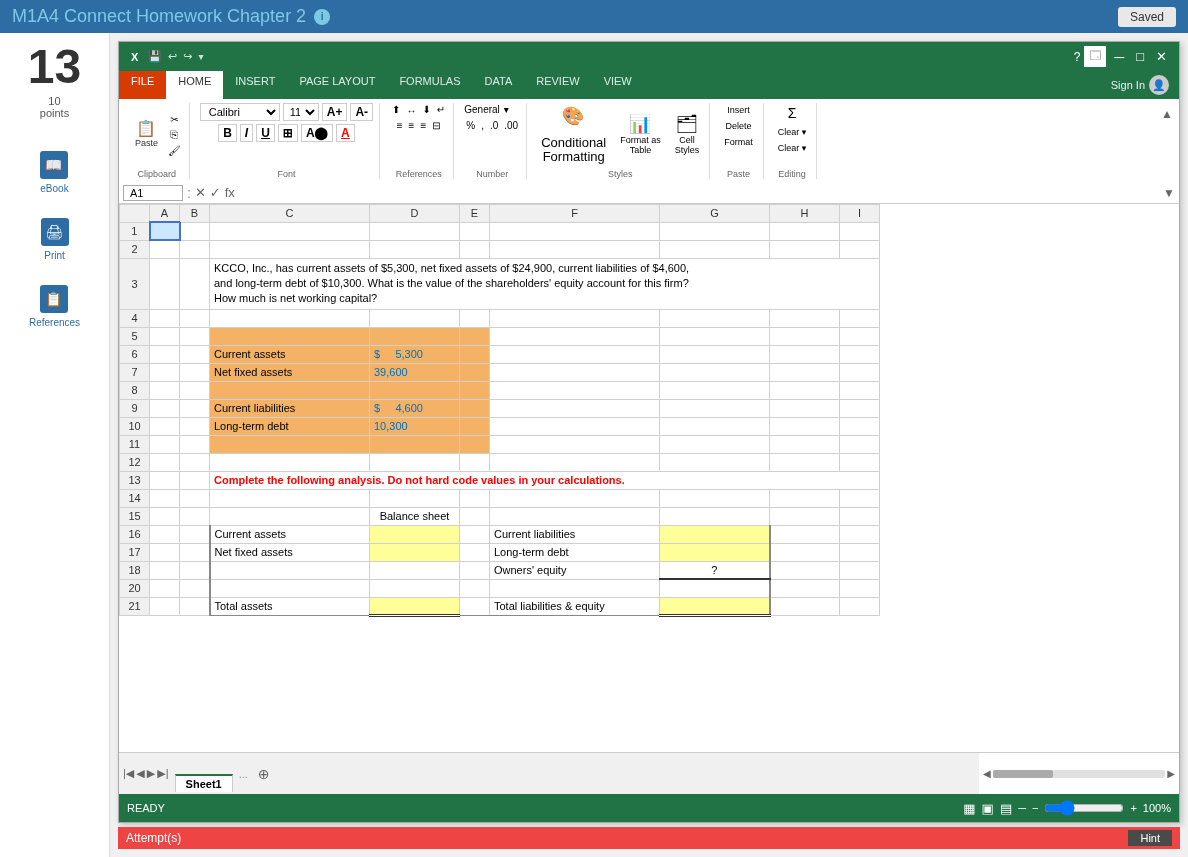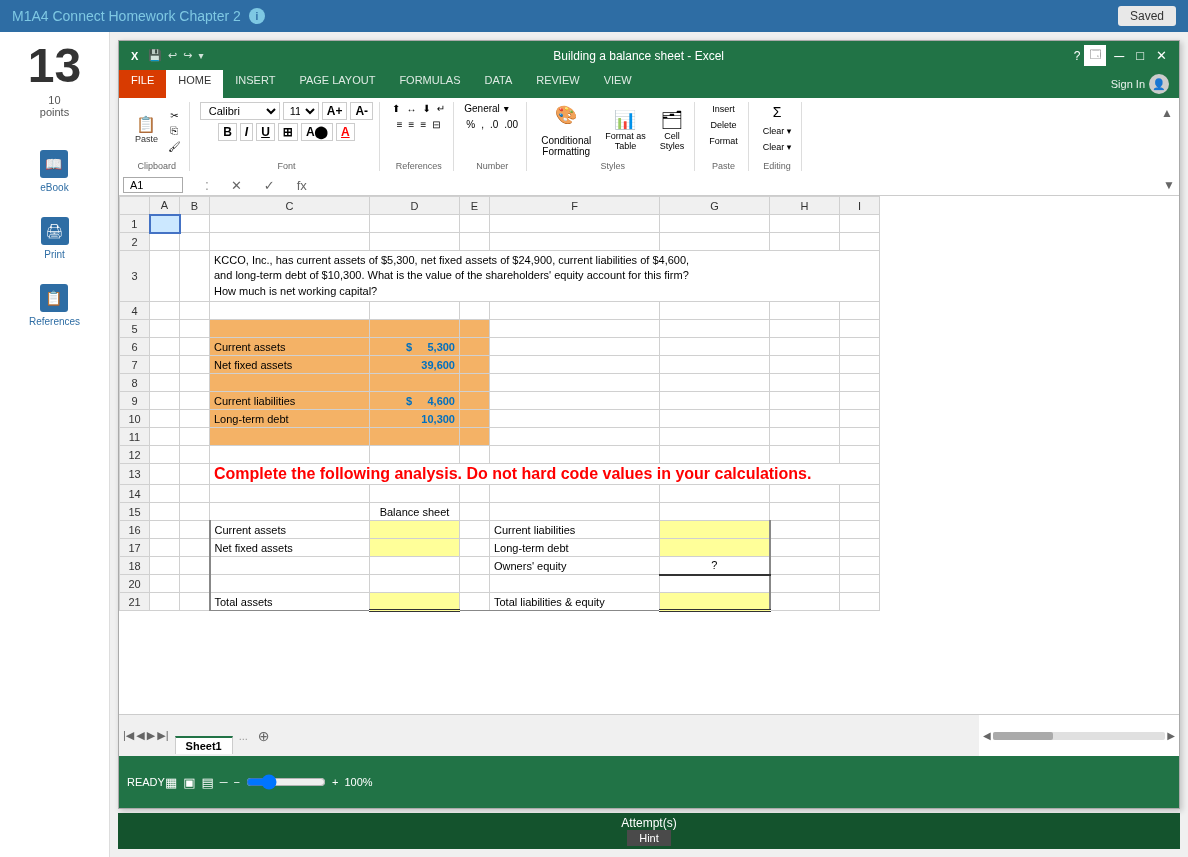--- a/index.html
+++ b/index.html
@@ -3,21 +3,21 @@
   <meta charset="utf-8">
   <style>
     * { box-sizing: border-box; margin: 0; padding: 0; }
     body { font-family: 'Segoe UI', Arial, sans-serif; font-size: 12px; background: #f0f0f0; width: 1188px; height: 857px; overflow: hidden; }
 
     
     .page-wrapper { display: flex; flex-direction: column; height: 857px; background: #fff; }
 
     
     .top-bar { background: #2e6da4; color: white; padding: 6px 12px; display: flex; align-items: center; gap: 8px; font-size: 13px; }
-    .top-bar .title-link { color: #7ec8e3; text-decoration: none; font-size: 14px; }
+    .top-bar .title-link { color: #7ec8e3; text-decoration: none; font-size: 18px; }
     .top-bar .info-icon { background: #7ec8e3; border-radius: 50%; width: 16px; height: 16px; display: inline-flex; align-items: center; justify-content: center; font-size: 10px; color: #2e6da4; font-weight: bold; }
     .saved-btn { margin-left: auto; background: #e8e8e8; color: #333; border: none; padding: 3px 12px; border-radius: 3px; font-size: 12px; }
 
     
     .main-content { display: flex; flex: 1; overflow: hidden; }
 
     
     .left-sidebar { width: 110px; background: #fff; border-right: 1px solid #ddd; display: flex; flex-direction: column; align-items: center; padding-top: 10px; }
     .question-number { font-size: 48px; font-weight: bold; color: #333; line-height: 1; }
     .points-info { font-size: 11px; color: #555; text-align: center; margin-top: 4px; margin-bottom: 20px; }
@@ -42,21 +42,21 @@
     .ribbon-btn { background: transparent; border: none; cursor: pointer; font-size: 10px; padding: 2px 4px; display: flex; flex-direction: column; align-items: center; gap: 1px; }
     .ribbon-btn-icon { font-size: 16px; line-height: 1; }
     .ribbon-btn-label { font-size: 9px; color: #333; }
 
     
     .font-name-select { font-size: 11px; border: 1px solid #ccc; padding: 1px 4px; width: 80px; background: white; }
     .font-size-select { font-size: 11px; border: 1px solid #ccc; padding: 1px 2px; width: 36px; background: white; }
     .font-btn { background: white; border: 1px solid #ccc; padding: 1px 4px; font-size: 12px; cursor: pointer; font-weight: bold; }
 
     
-    .formula-bar { display: flex; align-items: center; border-bottom: 1px solid #ccc; padding: 2px 4px; background: white; gap: 22px; }
+    .formula-bar { display: flex; align-items: center; border-bottom: 1px solid #ccc; padding: 2px 4px; background: white; gap: 4px; }
     .cell-ref-box { border: 1px solid #aaa; padding: 1px 6px; font-size: 11px; width: 60px; }
     .formula-input { flex: 1; border: none; outline: none; font-size: 11px; padding: 1px 4px; }
 
     
     .spreadsheet-container { flex: 1; overflow: hidden; display: flex; flex-direction: column; }
     .spreadsheet { flex: 1; overflow: auto; }
     table.sheet { border-collapse: collapse; font-size: 11px; }
     table.sheet th { background: #f0f0f0; border: 1px solid #d0d0d0; min-width: 30px; height: 18px; text-align: center; font-weight: normal; font-size: 11px; color: #333; position: sticky; top: 0; z-index: 2; }
     table.sheet th.row-header { min-width: 30px; width: 30px; position: sticky; left: 0; z-index: 3; }
     table.sheet td { border: 1px solid #d0d0d0; padding: 1px 4px; height: 18px; min-width: 60px; white-space: nowrap; font-size: 11px; vertical-align: middle; }
@@ -69,38 +69,38 @@
     table.sheet td.col-f { min-width: 170px; width: 170px; }
     table.sheet td.col-g { min-width: 110px; width: 110px; }
     table.sheet td.col-h { min-width: 70px; width: 70px; }
     table.sheet td.col-i { min-width: 40px; width: 40px; }
 
     .cell-selected { background: #cce8ff !important; border: 2px solid #4472c4 !important; }
     .orange-bg { background: #f4b266 !important; }
     .yellow-bg { background: #ffff99 !important; }
     .text-red { color: red; font-weight: bold; }
     .text-blue { color: #0070c0; }
-    .text-right { text-align: right; font-weight: bold; }
+    .text-right { text-align: left; }
     .text-center { text-align: center; }
 
     
     .sheet-tabs { display: flex; align-items: center; background: #f0f0f0; border-top: 1px solid #ccc; padding: 2px 4px; gap: 2px; }
     .sheet-tab { padding: 2px 10px; background: white; border: 1px solid #ccc; border-bottom: none; font-size: 11px; cursor: pointer; }
     .sheet-tab.active { background: white; border-top: 2px solid #217346; font-weight: bold; margin-top: 19px; }
     .sheet-nav { display: flex; gap: 2px; margin-right: 4px; color: #666; font-size: 11px; cursor: pointer; }
     .add-sheet { color: #666; font-size: 14px; cursor: pointer; padding: 0 4px; }
 
     
-    .status-bar { display: flex; align-items: center; justify-content: flex-start; background: #217346; color: white; padding: 18px 8px; font-size: 11px; }
+    .status-bar { display: flex; align-items: center; justify-content: space-between; background: #217346; color: white; padding: 6px 8px; font-size: 11px; }
     .status-left { display: flex; align-items: center; gap: 8px; }
     .status-right { display: flex; align-items: center; gap: 6px; }
     .zoom-slider { width: 80px; }
 
     
-    .bottom-bar { background: #14532d; color: white; display: flex; align-items: center; justify-content: space-between; padding: 3px 8px; font-size: 12px; flex-direction: column; }
+    .bottom-bar { background: #ef4444; color: white; display: flex; align-items: center; justify-content: space-between; padding: 3px 8px; font-size: 12px; }
     .hint-btn { background: #4a4a4a; color: white; border: none; padding: 2px 12px; font-size: 11px; cursor: pointer; }
     .small-icon-btn { background: transparent; border: none; cursor: pointer; font-size: 10px; padding: 1px 2px; }
 
     .bold-text { font-weight: bold; }
     .italic-text { font-style: italic; }
   </style>
 </head>
 <body>
 
 <div class="page-wrapper">
@@ -137,21 +137,20 @@
       <div class="excel-window">
 
         <div class="excel-titlebar">
           <div style="display:flex;align-items:center;gap:6px;">
             <span style="background:#217346;color:white;font-weight:bold;padding:1px 4px;font-size:11px;">X</span>
             <span style="font-size:11px;color:rgba(255,255,255,0.8);">💾</span>
             <span style="font-size:11px;color:rgba(255,255,255,0.8);">↩</span>
             <span style="font-size:11px;color:rgba(255,255,255,0.8);">↪</span>
             <span style="font-size:10px;color:rgba(255,255,255,0.8);">▾</span>
           </div>
-          <div class="excel-titlebar-center">Building a balance sheet - Excel</div>
           <div style="display:flex;gap:4px;align-items:center;">
             <span style="font-size:12px;color:white;cursor:pointer;">?</span>
             <span style="background:#fff;color:#333;padding:1px 5px;font-size:11px;cursor:pointer;">🗔</span>
             <span style="font-size:14px;color:white;cursor:pointer;padding:0 4px;">─</span>
             <span style="font-size:13px;color:white;cursor:pointer;padding:0 4px;">□</span>
             <span style="font-size:13px;color:white;cursor:pointer;padding:0 4px;">✕</span>
           </div>
         </div>
 
         <div class="ribbon-tabs">
@@ -241,21 +240,21 @@
                 <button class="small-icon-btn">.00</button>
               </div>
             </div>
             <div class="ribbon-group-label">Number</div>
           </div>
 
           <div class="ribbon-group">
             <div class="ribbon-group-top" style="gap:6px;">
               <button class="ribbon-btn">
                 <div style="font-size:18px;">🎨</div>
-                <div style="font-size:10px;line-height:1.1;text-align:center;margin-top:8px;">Conditional<br>Formatting</div>
+                <div style="font-size:13px;line-height:1.1;text-align:center;margin-top:8px;">Conditional<br>Formatting</div>
               </button>
               <button class="ribbon-btn">
                 <div style="font-size:18px;">📊</div>
                 <div style="font-size:9px;line-height:1.1;text-align:center;">Format as<br>Table</div>
               </button>
               <button class="ribbon-btn">
                 <div style="font-size:18px;">🗂</div>
                 <div style="font-size:9px;line-height:1.1;text-align:center;">Cell<br>Styles</div>
               </button>
             </div>
@@ -474,21 +473,21 @@
                   <td class="col-f"></td>
                   <td class="col-g"></td>
                   <td class="col-h"></td>
                   <td class="col-i"></td>
                 </tr>
 
                 <tr>
                   <td class="row-num">13</td>
                   <td class="col-a"></td>
                   <td class="col-b"></td>
-                  <td colspan="7" style="font-size:16px;" class="text-red">Complete the following analysis. Do not hard code values in your calculations.</td>
+                  <td colspan="7" style="font-size:11px;" class="text-red">Complete the following analysis. Do not hard code values in your calculations.</td>
                 </tr>
 
                 <tr>
                   <td class="row-num">14</td>
                   <td class="col-a"></td>
                   <td class="col-b"></td>
                   <td class="col-c"></td>
                   <td class="col-d"></td>
                   <td class="col-e"></td>
                   <td class="col-f"></td>

